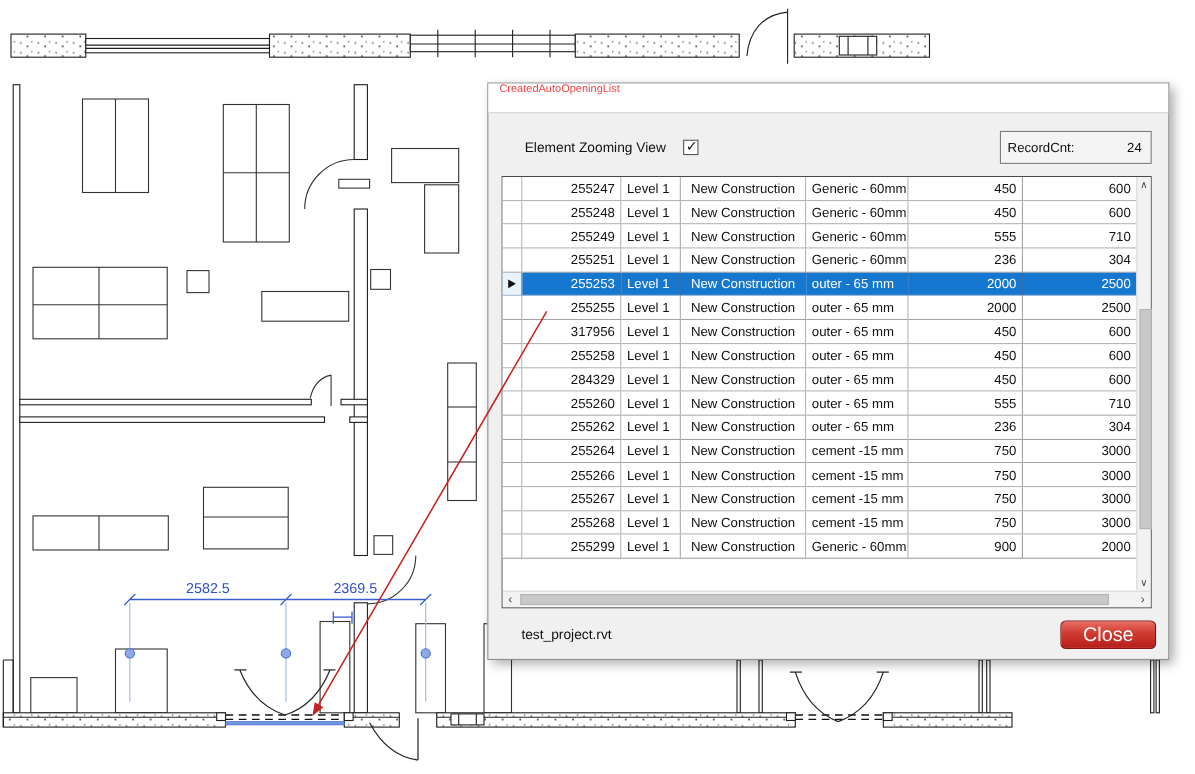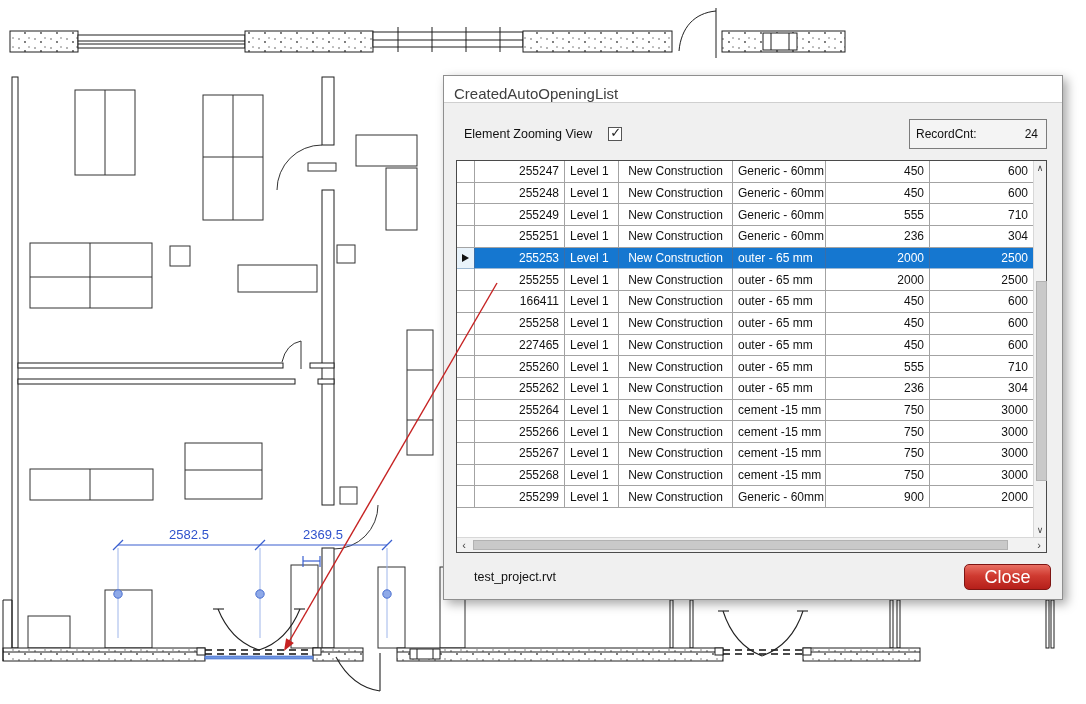--- a/index.html
+++ b/index.html
@@ -8,22 +8,22 @@
   svg text{font-family:"Liberation Sans",sans-serif;}
   .plan-svg,.overlay-svg{position:absolute;left:0;top:0;}
   .plan-svg{z-index:1;}
   .overlay-svg{z-index:30;pointer-events:none;}
 
   
   .dialog{position:absolute;left:443px;top:75px;width:620px;height:525px;z-index:10;
           background:#f0f0f0;border:1px solid #8f8f8f;box-shadow:4px 4px 10px rgba(0,0,0,.35);
           box-sizing:border-box;}
   .titlebar{height:26px;background:#fff;border-bottom:1px solid #cfcfcf;display:flex;
-            align-items:flex-end;padding-left:10px;font-size:15px;color:#404040;}
-  .ezv-row{position:absolute;left:20px;top:51px;display:flex;align-items:flex-start;gap:16px;
+            align-items:flex-start;padding-left:10px;font-size:10px;color:#ef4444;}
+  .ezv-row{position:absolute;left:33px;top:51px;display:flex;align-items:flex-start;gap:16px;
            font-size:12.5px;color:#111;}
   .ezv-check{appearance:none;-webkit-appearance:none;width:14px;height:14px;margin:0;
              border:1px solid #555;background:#fff;position:relative;cursor:pointer;}
   .ezv-check:checked::after{content:"✓";position:absolute;left:1px;top:-3px;font-size:13px;color:#222;}
   .recordcnt{position:absolute;left:465px;top:43px;width:138px;height:30px;box-sizing:border-box;
              border:1px solid #7c7c7c;background:#f4f4f4;display:flex;align-items:center;
              justify-content:space-between;padding:0 8px 0 6px;font-size:12px;color:#111;}
 
   
   .grid{position:absolute;left:12px;top:84px;width:591px;height:393px;box-sizing:border-box;
@@ -299,39 +299,39 @@
                 <div class="cell c0"></div>
                 <div class="cell c1 num">255255</div>
                 <div class="cell c2">Level 1</div>
                 <div class="cell c3 ctr">New Construction</div>
                 <div class="cell c4">outer - 65 mm</div>
                 <div class="cell c5 num">2000</div>
                 <div class="cell c6 num">2500</div>
               </div>
               <div class="row">
                 <div class="cell c0"></div>
-                <div class="cell c1 num">166411</div>
+                <div class="cell c1 num">317956</div>
                 <div class="cell c2">Level 1</div>
                 <div class="cell c3 ctr">New Construction</div>
                 <div class="cell c4">outer - 65 mm</div>
                 <div class="cell c5 num">450</div>
                 <div class="cell c6 num">600</div>
               </div>
               <div class="row">
                 <div class="cell c0"></div>
                 <div class="cell c1 num">255258</div>
                 <div class="cell c2">Level 1</div>
                 <div class="cell c3 ctr">New Construction</div>
                 <div class="cell c4">outer - 65 mm</div>
                 <div class="cell c5 num">450</div>
                 <div class="cell c6 num">600</div>
               </div>
               <div class="row">
                 <div class="cell c0"></div>
-                <div class="cell c1 num">227465</div>
+                <div class="cell c1 num">284329</div>
                 <div class="cell c2">Level 1</div>
                 <div class="cell c3 ctr">New Construction</div>
                 <div class="cell c4">outer - 65 mm</div>
                 <div class="cell c5 num">450</div>
                 <div class="cell c6 num">600</div>
               </div>
               <div class="row">
                 <div class="cell c0"></div>
                 <div class="cell c1 num">255260</div>
                 <div class="cell c2">Level 1</div>

